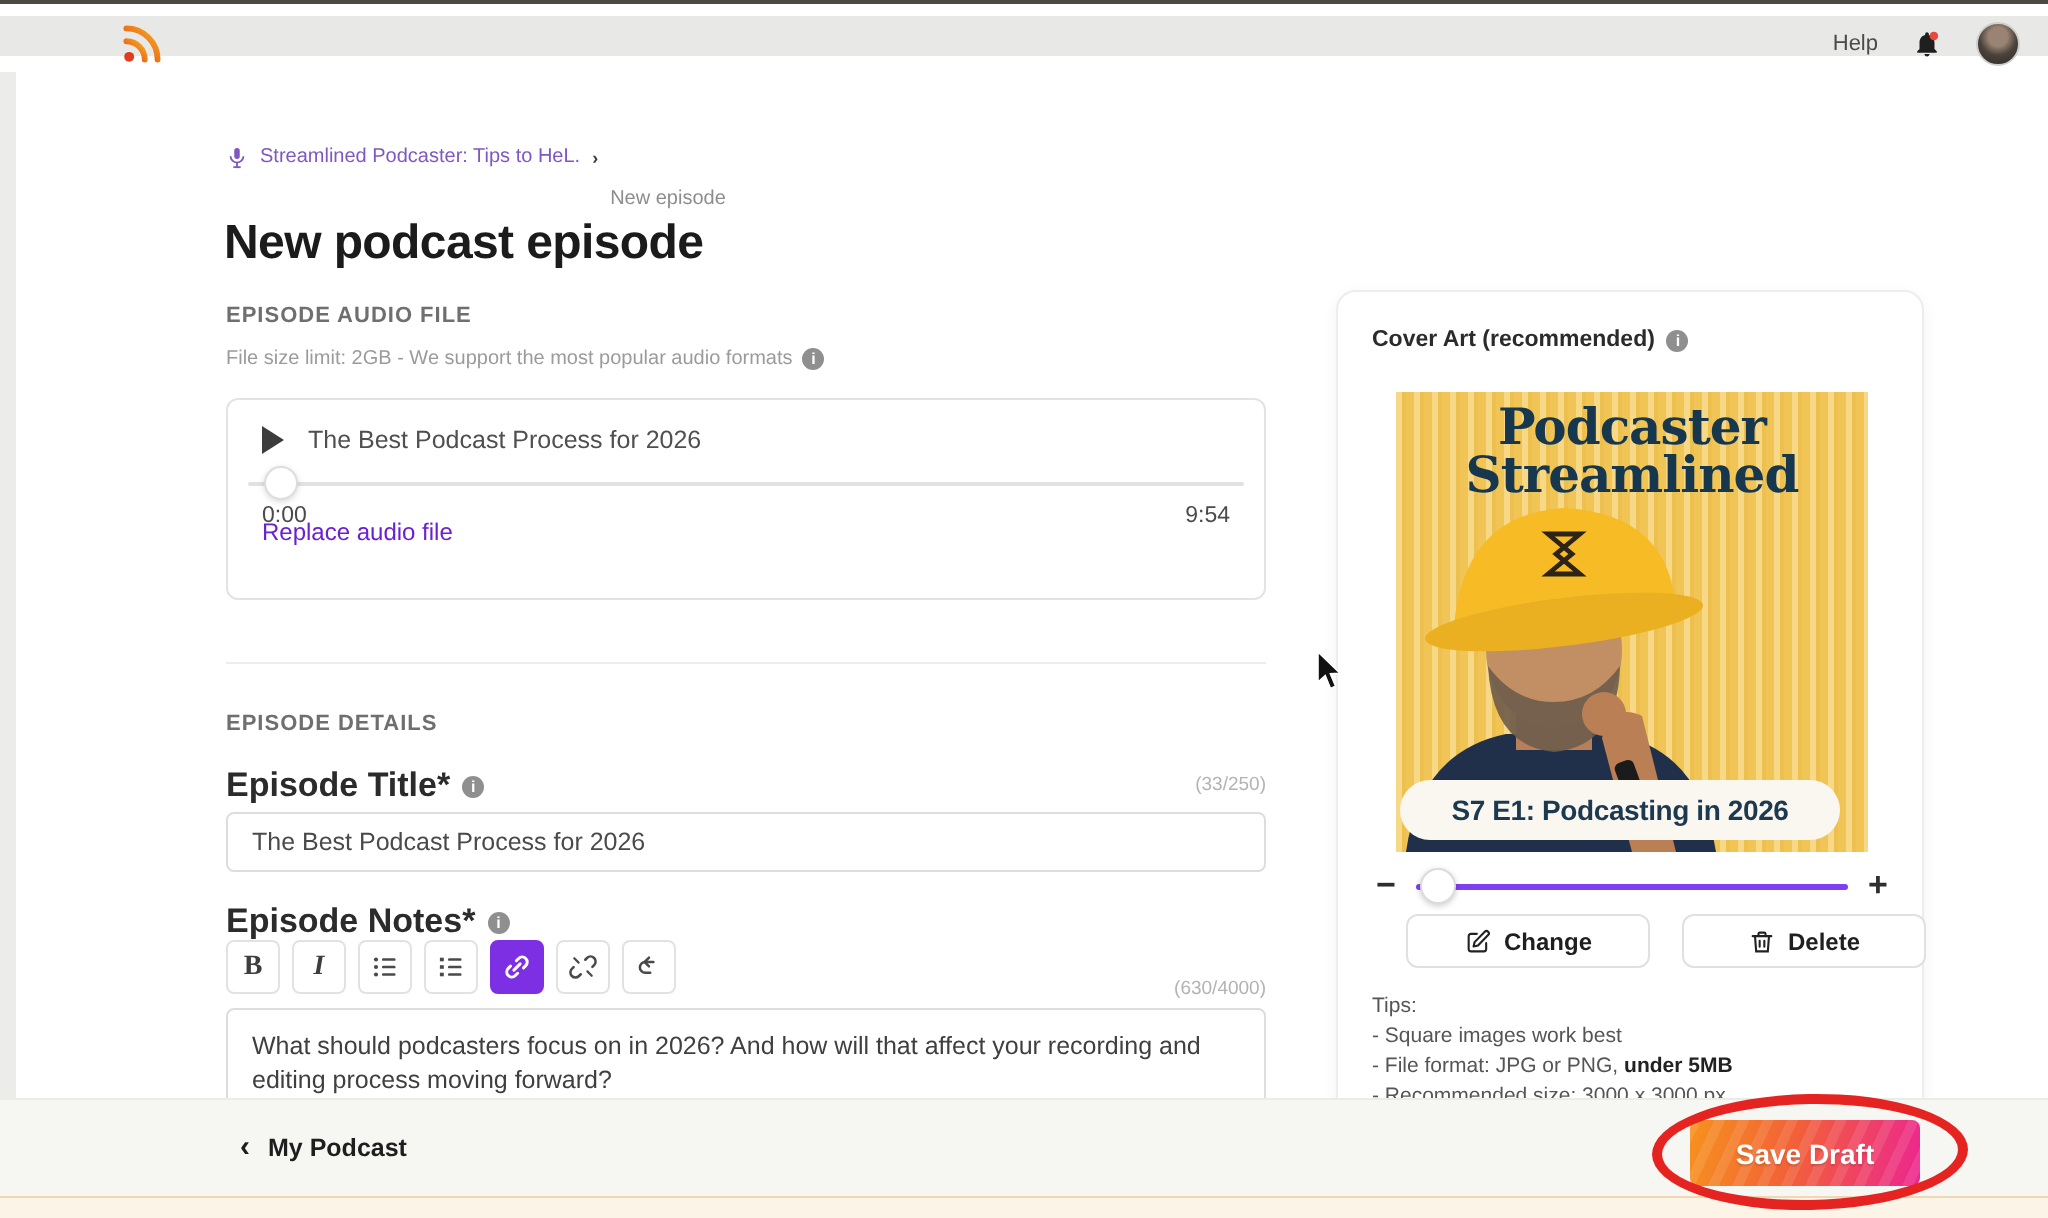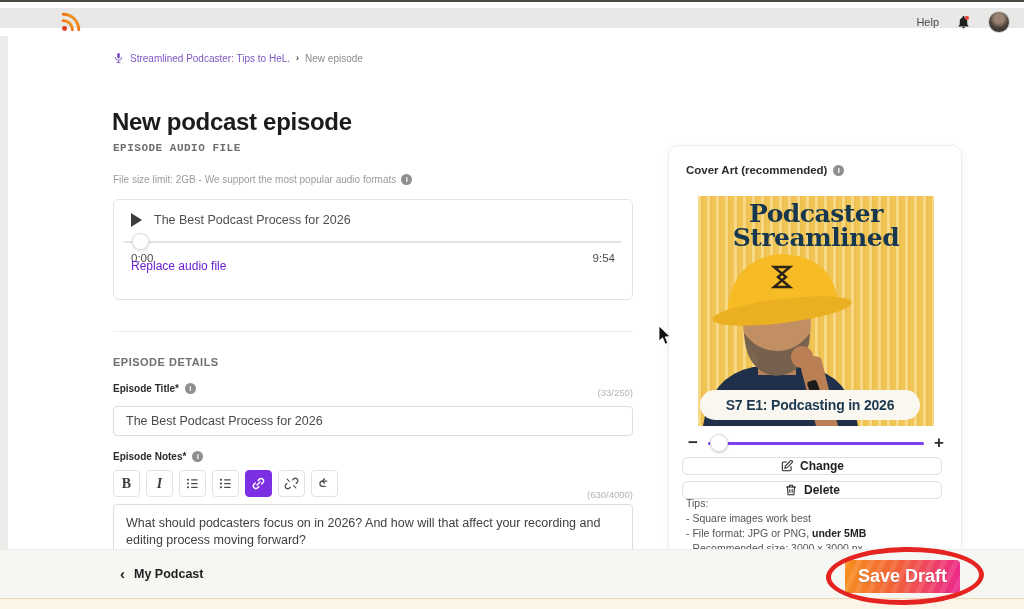--- a/index.html
+++ b/index.html
@@ -26,26 +26,26 @@
   .bell { position:relative; width:15px; height:16px; cursor:pointer; }
   .avatar {
     width:22px; height:22px; border-radius:50%; cursor:pointer;
     background:radial-gradient(circle at 50% 32%, #9a8372 0 28%, #4a423b 55%, #2e2a26 100%);
     border:1px solid #cfcfcd;
   }
   
   .breadcrumb { position:absolute; left:113px; top:52px; display:flex; align-items:center; gap:6px; font-size:10px; }
   .crumb-podcast { color:#7e57c2; cursor:pointer; }
   .crumb-sep { color:#3a3a3a; font-weight:bold; font-size:9px; }
-  .crumb-current { color:#8d8d8d; }
+  .crumb-current { color:#8d8d8d;margin-top:42px; }
   
   .page-title { position:absolute; left:112px; top:92px; font-size:24px; font-weight:800; color:#1b1b1b; letter-spacing:-0.3px; }
   
   .section-heading { position:absolute; left:113px; font-size:11px; font-weight:bold; color:#6f6f6f; letter-spacing:0.5px; }
-  .audio-heading { top:142px;font-family:Liberation Mono, monospace; }
+  .audio-heading { top:152px; }
   .details-heading { top:356px; }
   .audio-hint { position:absolute; left:113px; top:174px; font-size:10px; color:#9b9b9b; display:flex; align-items:center; gap:5px; }
   .info-dot {
     width:11px; height:11px; border-radius:50%; background:#8f8f8f; color:#fff;
     display:inline-flex; align-items:center; justify-content:center;
     font-size:8px; font-weight:bold; flex:0 0 auto; cursor:pointer;
   }
   .info-dot::after { content:"i"; }
   
   .player-card {
@@ -60,21 +60,21 @@
     position:absolute; left:8px; top:-8px; width:17px; height:17px; border-radius:50%;
     background:#fff; border:1px solid #ddd; box-shadow:0 1px 3px rgba(0,0,0,.15); cursor:grab;
   }
   .time-row { position:absolute; left:17px; right:17px; top:52px; display:flex; justify-content:space-between; font-size:11.5px; color:#4a4a4a; }
   .replace-link { position:absolute; left:17px; top:59px; font-size:12px; font-weight:normal; color:#6a21d1; cursor:pointer; }
   .main-divider { position:absolute; left:113px; top:331px; width:520px; height:1px; background:#ededed; }
   
   .field-label-row { position:absolute; left:113px; width:520px; display:flex; align-items:center; gap:6px; }
   .title-label-row { top:383px; }
   .notes-label-row { top:451px; }
-  .field-label { font-size:10px; font-weight:bold; color:#2b2b2b; }
+  .field-label { font-size:17px; font-weight:bold; color:#2b2b2b; }
   .counter { position:absolute; font-size:9.5px; color:#b3b3b3; }
   .title-counter { left:113px; width:520px; top:387px; text-align:right; }
   .notes-counter { left:113px; width:520px; top:489px; text-align:right; }
   .title-input {
     position:absolute; left:113px; top:406px; width:520px; height:30px;
     border:1px solid #ddd; border-radius:4px; padding:0 12px;
     font-size:12.5px; color:#4a4a4a; font-family:"Liberation Sans", sans-serif; background:#fff;
   }
   .toolbar { position:absolute; left:113px; top:470px; display:flex; gap:6px; }
   .tb-btn {
@@ -118,21 +118,21 @@
     background:#faf7f1; border-radius:16px; display:flex; align-items:center; justify-content:center;
     font-size:14px; font-weight:bold; color:#1d3950; letter-spacing:-0.2px;
   }
   .zoom-row { position:absolute; left:17px; top:287px; width:260px; height:20px; display:flex; align-items:center; }
   .zoom-minus, .zoom-plus { font-size:17px; font-weight:bold; color:#2e2e2e; width:14px; text-align:center; cursor:pointer; line-height:20px; }
   .zoom-track { position:relative; flex:1; height:3px; margin:0 8px; background:#7e3ff2; border-radius:2px; cursor:pointer; }
   .zoom-handle {
     position:absolute; left:2px; top:-8px; width:18px; height:18px; border-radius:50%;
     background:#fff; border:1px solid #dcdcdc; box-shadow:0 1px 3px rgba(0,0,0,.2); cursor:grab;
   }
-  .cover-btn-row { position:absolute; left:13px; top:311px; width:260px; display:flex; gap:6px;flex-direction:column; }
+  .cover-btn-row { position:absolute; left:34px; top:311px; width:260px; display:flex; gap:16px; }
   .cover-btn {
     flex:1; height:27px; border:1px solid #e0e0e0; border-radius:6px; background:#fff;
     display:flex; align-items:center; justify-content:center; gap:6px;
     font-size:12px; font-weight:bold; color:#1f1f1f; cursor:pointer;
   }
   .cover-btn svg { width:14px; height:14px; }
   .tips { position:absolute; left:17px; top:350px; width:264px; font-size:10.5px; color:#555; line-height:15px; }
   .tips .bold { font-weight:bold; color:#222; }
   
   .footer {
@@ -140,21 +140,21 @@
     background:#f6f6f3; border-top:1px solid #ebebe8; z-index:20;
   }
   .back-group { position:absolute; left:120px; top:15px; display:flex; align-items:center; gap:9px; cursor:pointer; }
   .back-chevron { font-size:15px; font-weight:bold; color:#1e1e1e; line-height:18px; }
   .back-label { font-size:12.5px; font-weight:bold; color:#1e1e1e; }
   .save-btn {
     position:absolute; left:845px; top:10px; width:115px; height:33px; border:none; border-radius:4px;
     background-image:
       repeating-linear-gradient(115deg, rgba(255,255,255,.10) 0 5px, rgba(255,255,255,0) 5px 11px),
       linear-gradient(100deg, #f6921e 0%, #f26038 45%, #ec268f 100%);
-    color:#fff; font-size:18px; font-weight:bold; font-family:"Liberation Sans", sans-serif;
+    color:#fff; font-size:14px; font-weight:bold; font-family:"Liberation Sans", sans-serif;
     cursor:pointer; text-shadow:0 1px 1px rgba(0,0,0,.15);
   }
   .annotation-ellipse {
     position:absolute; left:826px; top:547px; width:158px; height:58px;
     border:5px solid #e52320; border-radius:50%; z-index:30; pointer-events:none;
     transform:rotate(-1deg);
   }
   .cursor { position:absolute; left:658px; top:326px; width:14px; height:20px; z-index:40; pointer-events:none; }
 </style>
 </head>

